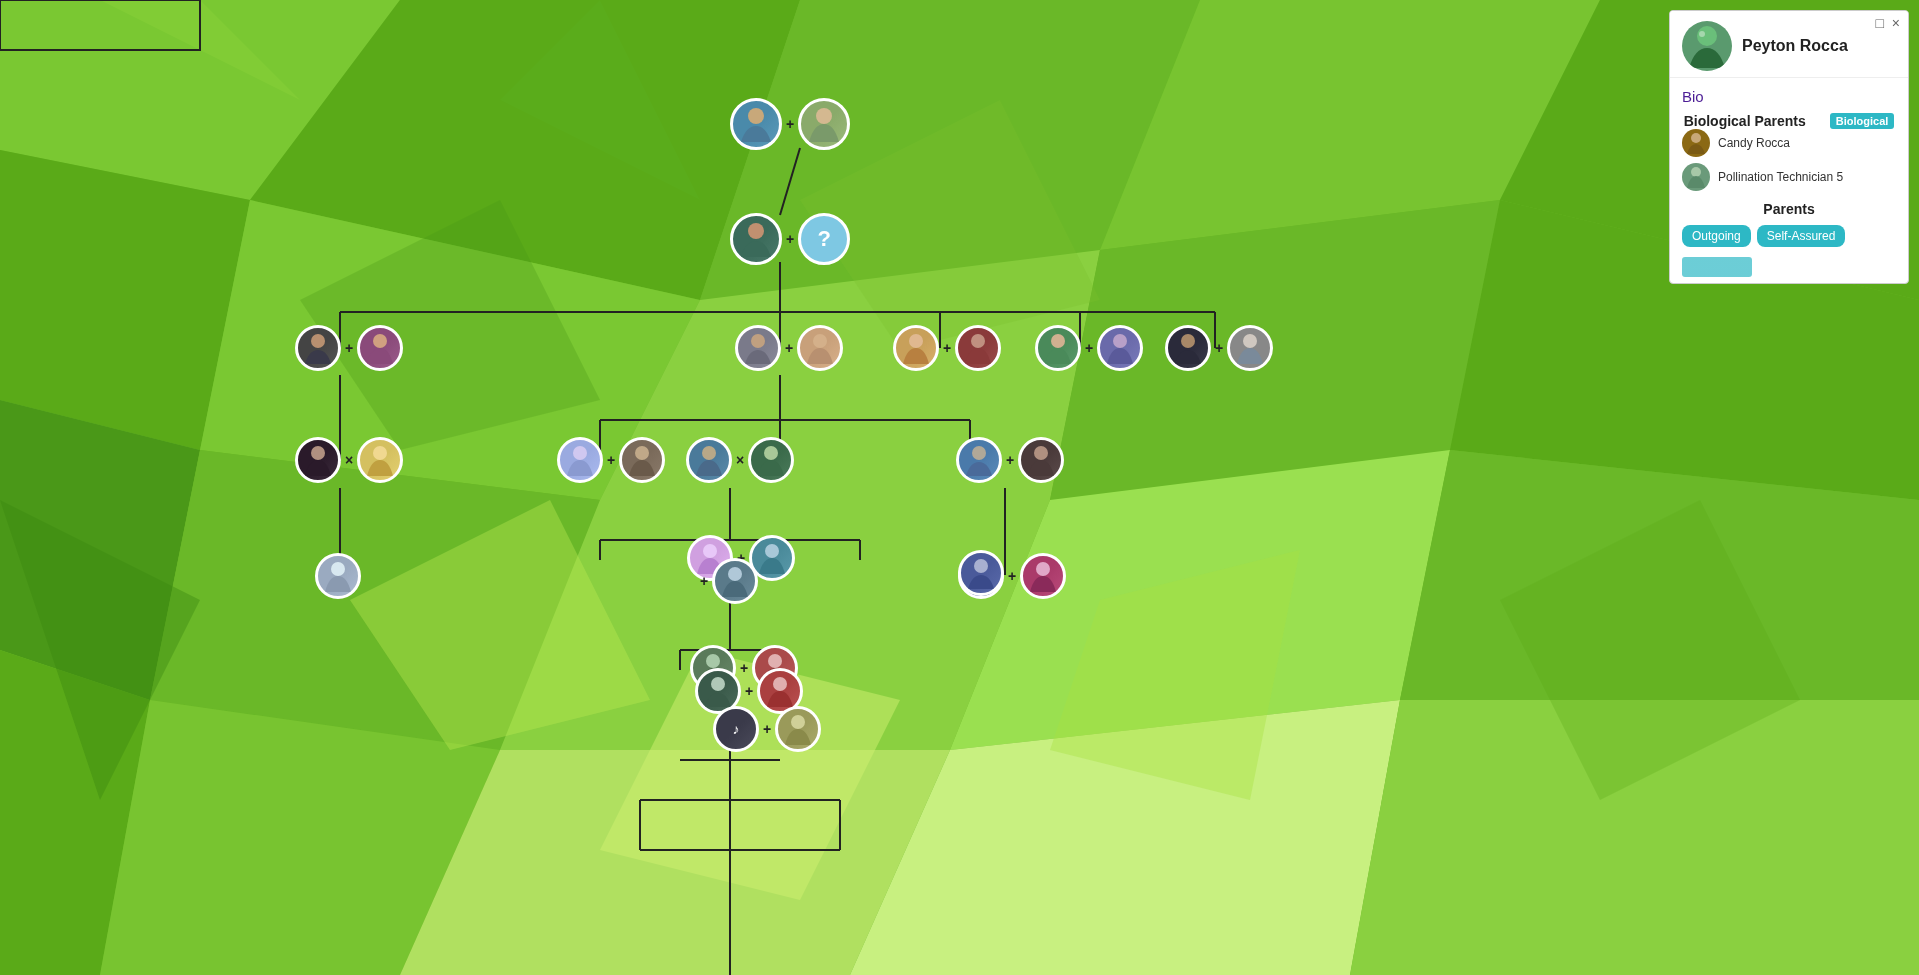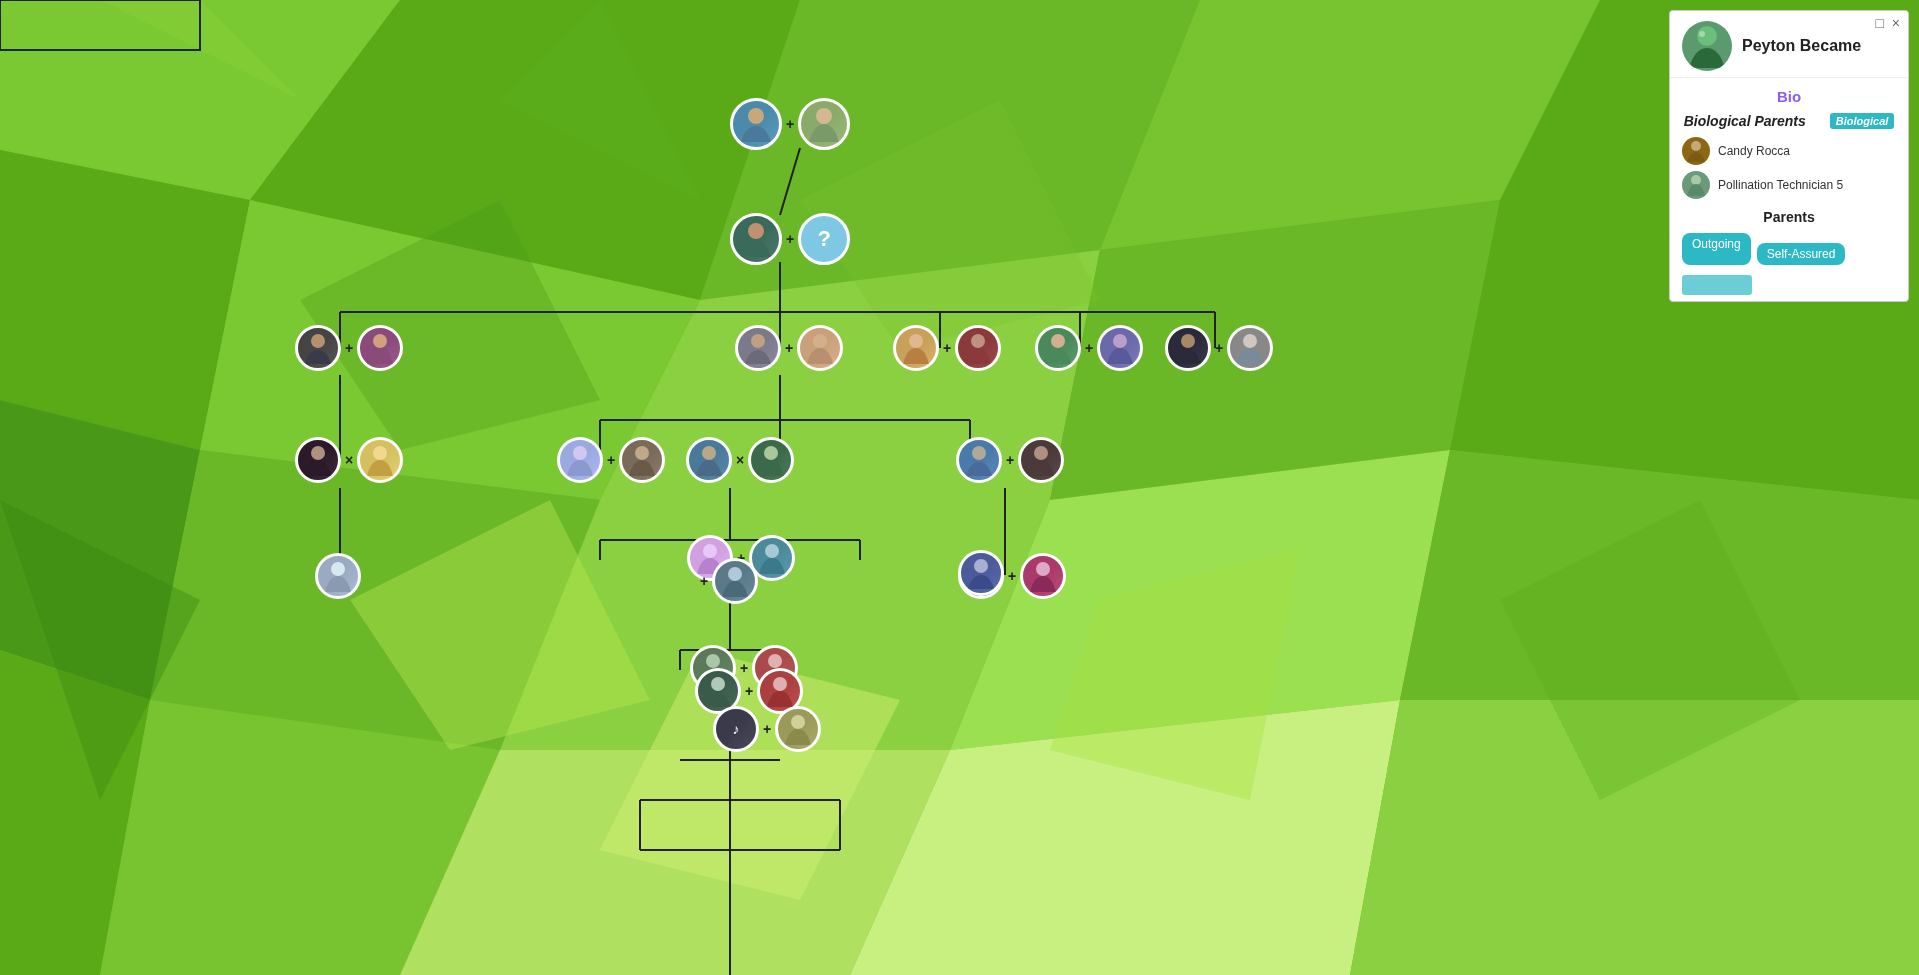--- a/index.html
+++ b/index.html
@@ -136,40 +136,37 @@
     }
 
     .panel-body {
       padding: 10px 12px;
       max-height: 360px;
       overflow-y: auto;
     }
 
     .panel-section-title {
       font-size: 15px;
-      font-weight: bold;
-      color: #8b5cf6;
-      text-align: center;
+      font-weight: normal;
+      color: #4c1d95;
       margin-bottom: 8px;
     }
 
     .panel-bio-text {
       font-size: 12px;
       color: #333;
       line-height: 1.5;
       margin-bottom: 12px;
     }
 
     .bio-parents-header {
       display: flex;
       align-items: center;
       justify-content: center;
       gap: 24px;
-      margin-bottom: 8px;
-      font-style: italic;
     }
 
     .bio-parents-label {
       font-size: 14px;
       font-weight: bold;
       color: #222;
     }
 
     .badge {
       padding: 2px 6px;
@@ -227,21 +224,21 @@
 
     .trait-badge {
       padding: 4px 10px;
       border-radius: 8px;
       font-size: 12px;
       color: white;
       font-weight: 500;
     }
 
     .trait-outgoing { background: #2db8c5; }
-    .trait-self-assured { background: #2db8c5; margin-top: 10px; }
+    .trait-self-assured { background: #2db8c5; }
 
     
     .panel-body::-webkit-scrollbar { width: 6px; }
     .panel-body::-webkit-scrollbar-track { background: #f1f1f1; }
     .panel-body::-webkit-scrollbar-thumb { background: #bbb; border-radius: 3px; }
   </style>
 </head>
 <body>
 
 <div class="bg"></div>
@@ -609,21 +606,21 @@
 
 <div class="side-panel">
   <div class="panel-header">
     <div class="panel-avatar">
       <svg width="36" height="44" viewBox="0 0 36 44">
           <circle cx="18" cy="12" r="10" fill="#6abf7a"></circle>
           <path d="M0,44 Q6,24 18,24 Q30,24 36,44" fill="#2a6a3a"></path>
           <circle cx="13" cy="10" r="3" fill="#e0f0e0" opacity="0.5"></circle>
         </svg>
     </div>
-    <span class="panel-name">Peyton Became</span>
+    <span class="panel-name">Peyton Rocca</span>
     <span class="scroll-btn">□</span>
     <span class="close-btn">×</span>
   </div>
   <div class="panel-body">
     <div class="panel-section-title">Bio</div>
 
     <div class="bio-parents-header">
       <span class="bio-parents-label">Biological Parents</span>
       <span class="badge badge-teal">Biological</span>
     </div>

